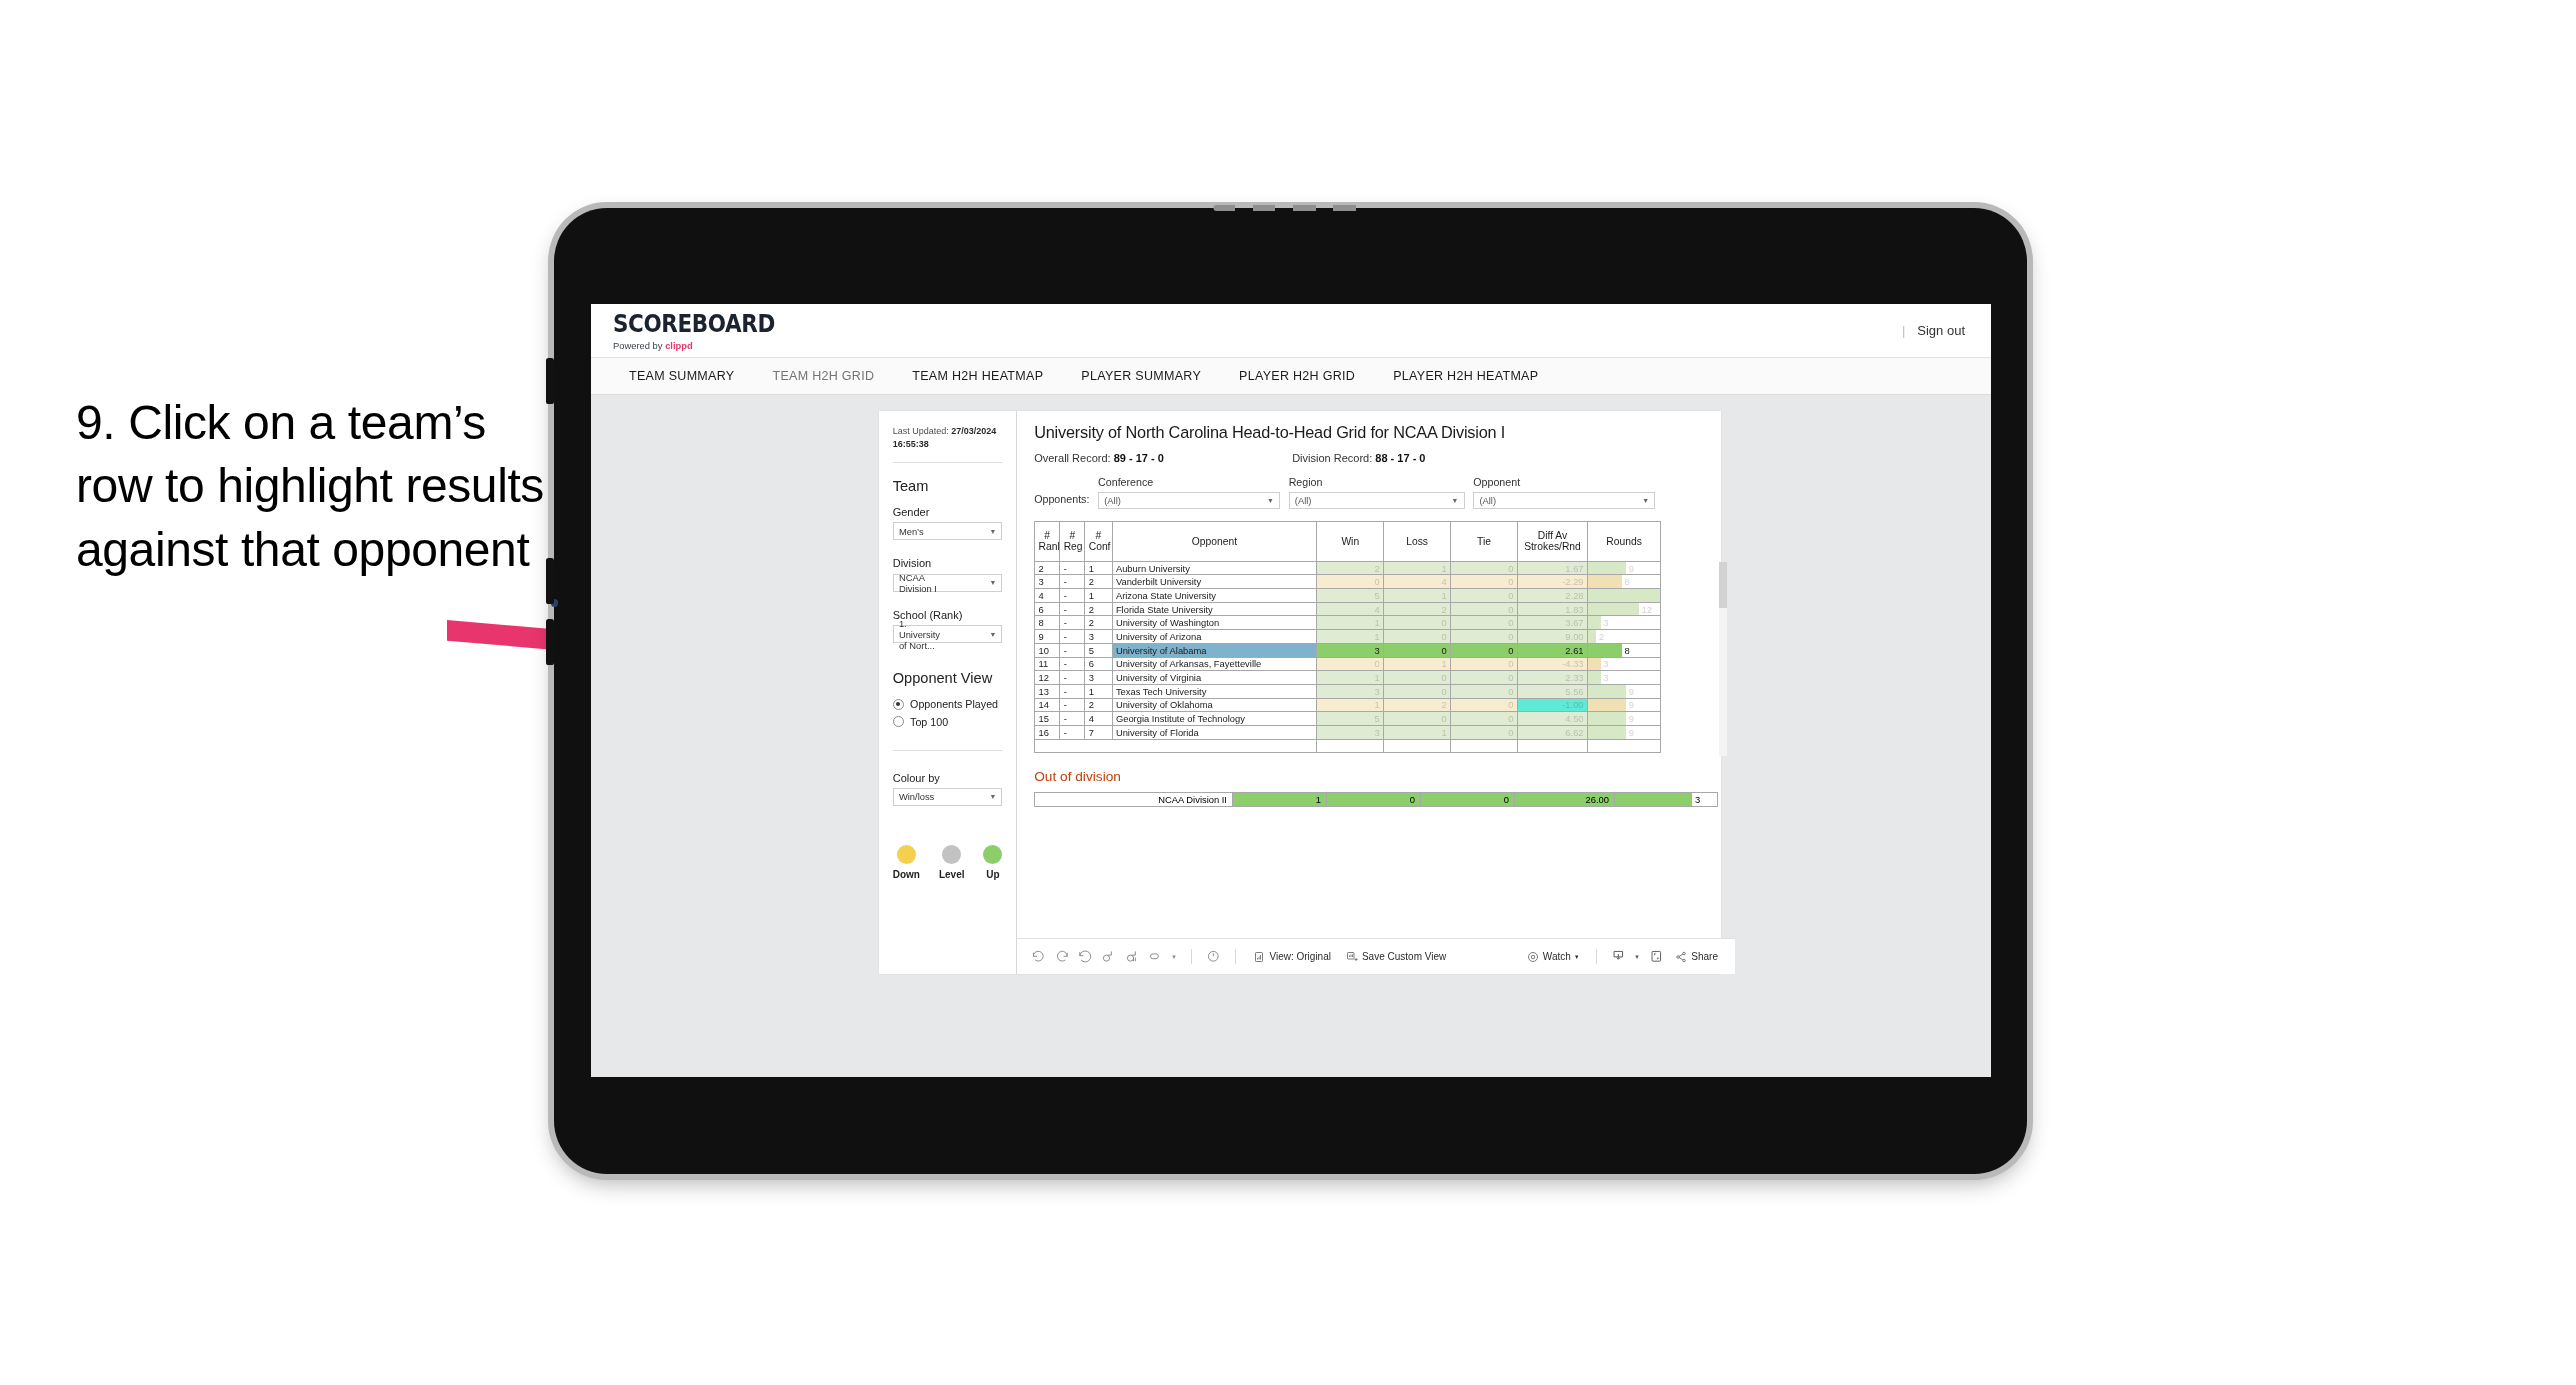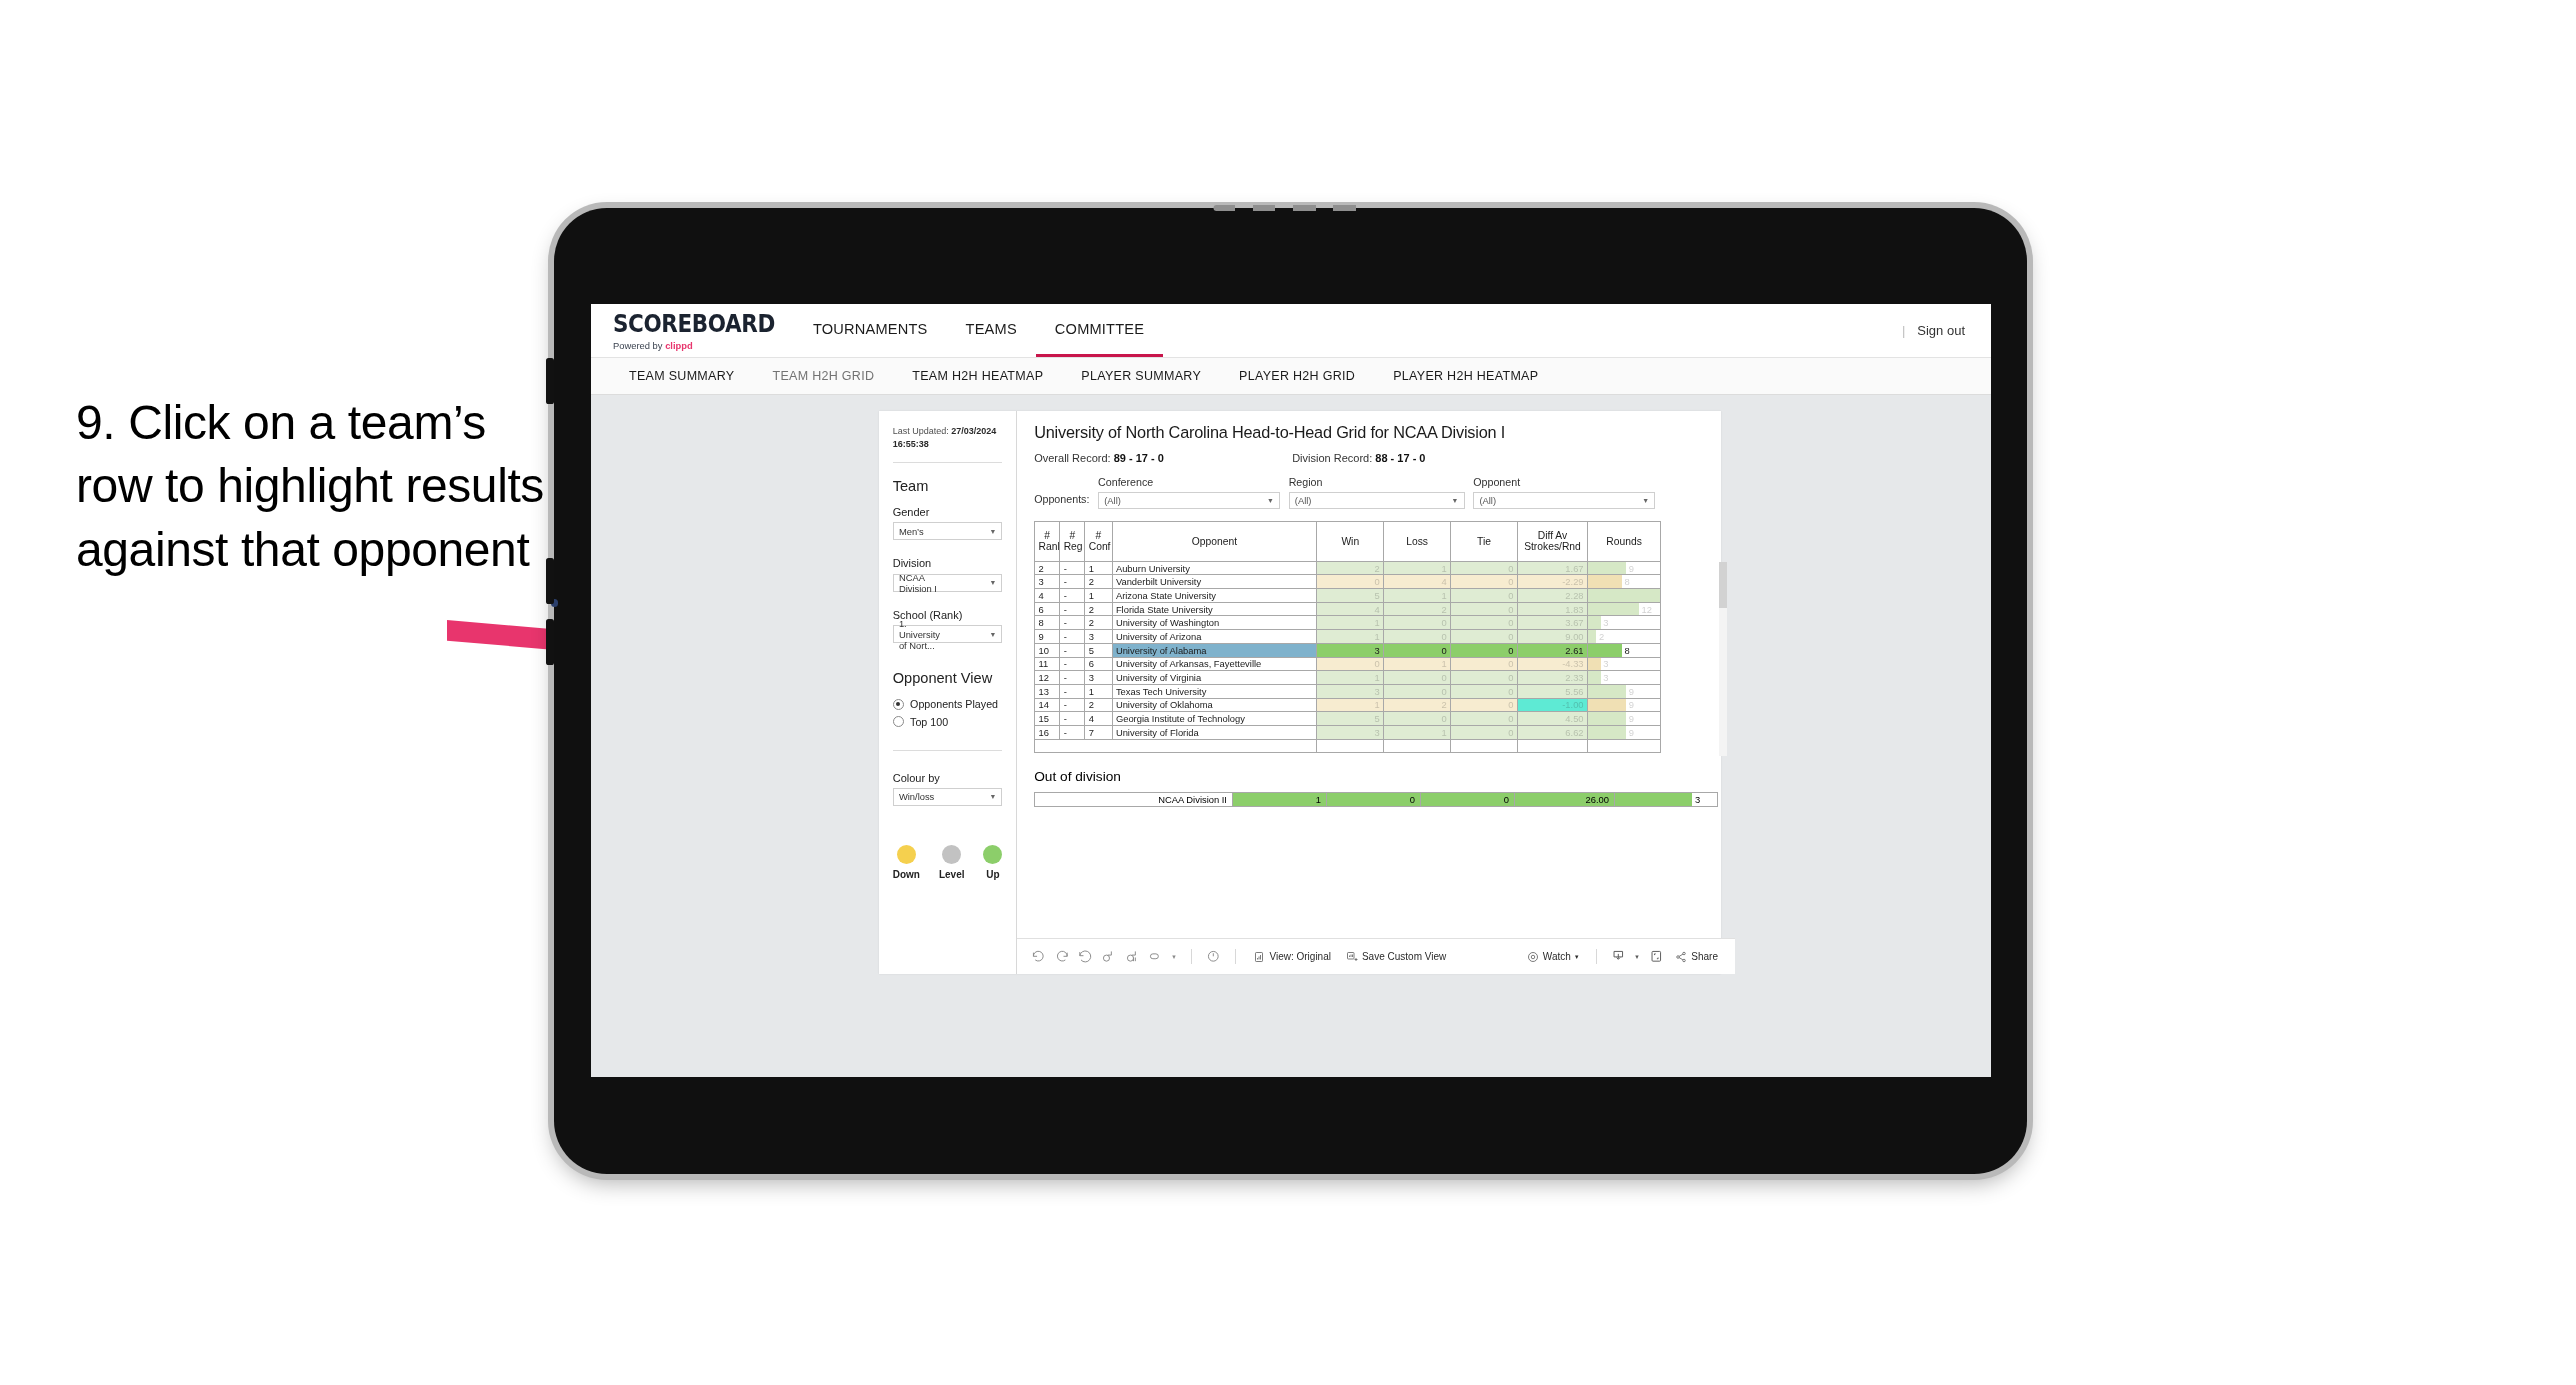--- a/index.html
+++ b/index.html
@@ -182,21 +182,21 @@
 
   .blankrow td { height: 53px; border-top: 0.9px solid #a8a8a8; }
   .spacer-cell { border-left:0.9px solid #a8a8a8 !important; }
 
   .vscroll {
     position:absolute; right:-8.6px; top: 41px; width: 7.7px; height: 194px; background: #f4f4f4;
   }
   .vscroll .thumb { position:absolute; top: 0; left:0; width:7.7px; height: 46px; background:#d2d2d2; }
 
   
-  .ood-title { margin-top: 15.5px; font-size: 13.7px; color:#000000; }
+  .ood-title { margin-top: 15.5px; font-size: 13.7px; color:#c2410c; }
   table.ood { border-collapse:collapse; table-layout:fixed; width: 627px; margin-top: 7.7px; }
   table.ood td { border:0.9px solid #a8a8a8; height:14.6px; font-size:9.4px; padding:0 5.2px; box-sizing:border-box; }
   td.o-name { text-align:right; width: 198px; }
   td.o-num { text-align:right; width: 94px; background:#8cce6a; }
   td.o-diff { text-align:right; width: 100px; background:#8cce6a; }
   td.o-rnd { position:relative; padding:0; width: 103px; }
 
   
   .toolbar {
     position:absolute; left:0; right:0; bottom:0; height: 36px;
@@ -230,25 +230,20 @@
     <div class="side-btn b2"></div>
     <div class="side-btn b3"></div>
 
     <div id="screen">
 
       <div class="topbar">
         <div class="brand">
           <div class="brand-title">SCOREBOARD</div>
           <div class="brand-sub"><span>Powered by </span><span class="clippd">clippd</span></div>
         </div>
-        <nav class="topnav">
-          <a href="#">TOURNAMENTS</a>
-          <a href="#">TEAMS</a>
-          <a href="#" class="active">COMMITTEE</a>
-        </nav>
         <div class="topbar-right">
           <span class="divider-v">|</span>
           <a href="#" style="color:#333;text-decoration:none">Sign out</a>
         </div>
       </div>
 
       <div class="subnav">
         <a href="#">TEAM SUMMARY</a>
         <a href="#" class="active">TEAM H2H GRID</a>
         <a href="#">TEAM H2H HEATMAP</a>

